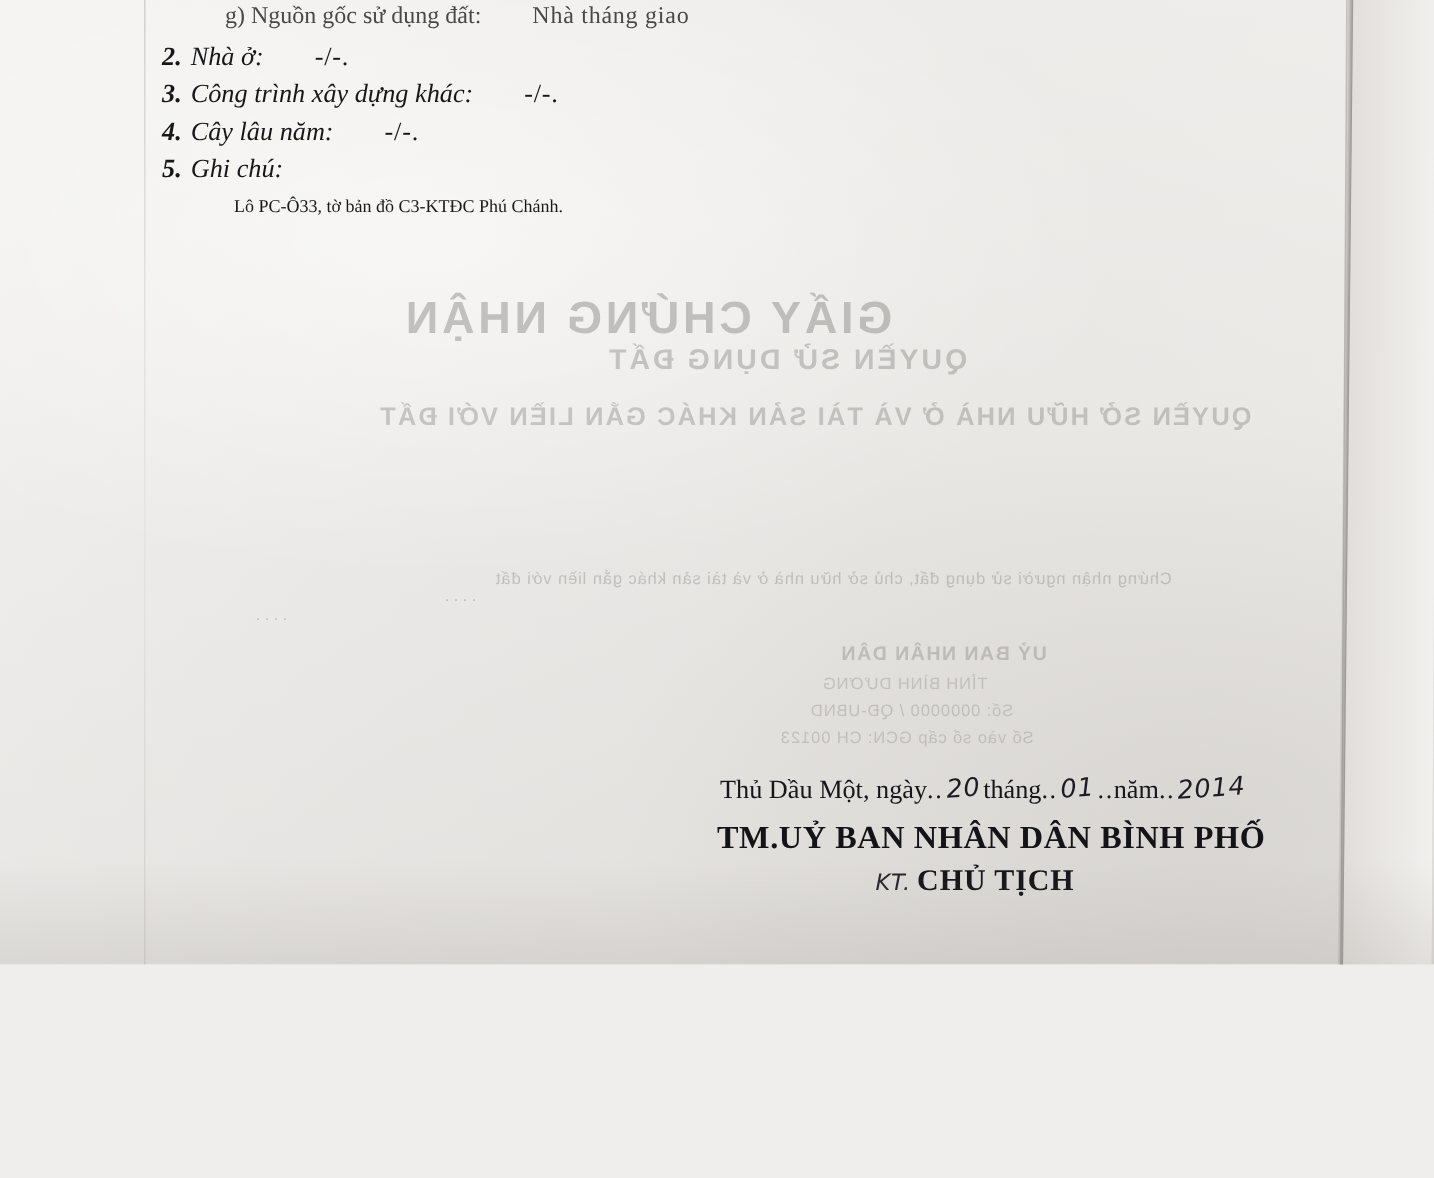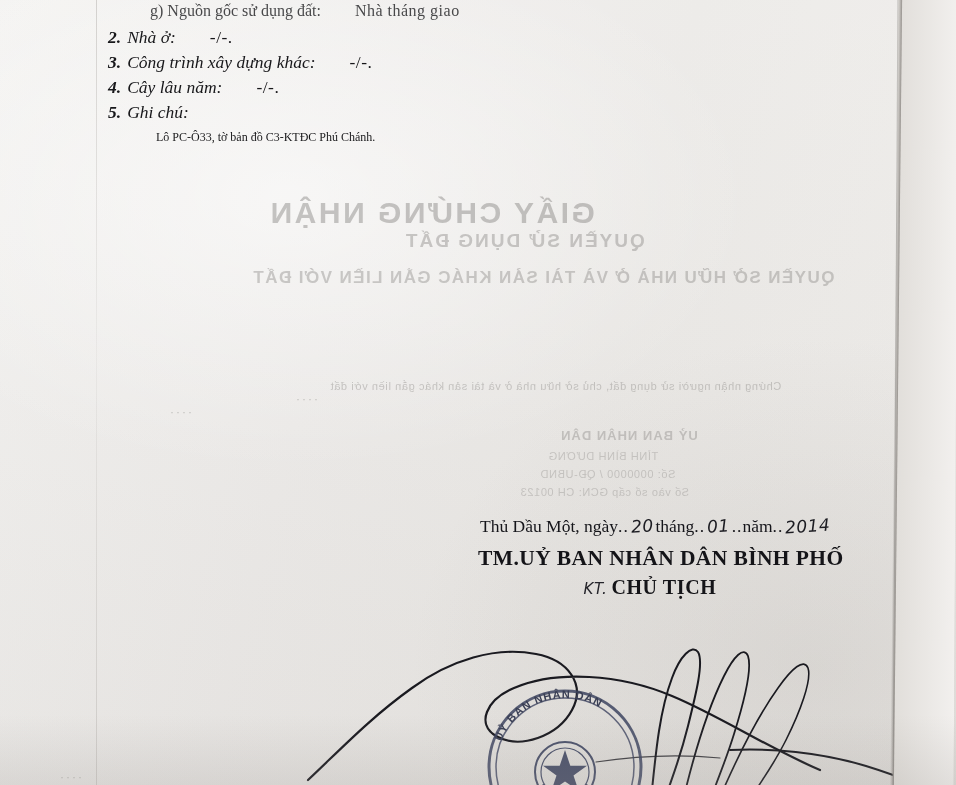--- a/index.html
+++ b/index.html
@@ -10,21 +10,21 @@
     width: 956px;
     height: 785px;
     background: #efeeec;
     font-family: "Liberation Serif", serif;
     overflow: hidden;
   }
 
   #page {
     position: relative;
     width: 956px;
-    height: 785px;
+    height: 643px;
     background: linear-gradient(105deg, #f2f1ef 0%, #eceae8 35%, #e9e7e4 60%, #edebe8 100%);
     overflow: hidden;
   }
 
   
   .paper-shade {
     position: absolute;
     inset: 0;
     background:
       radial-gradient(ellipse 70% 50% at 30% 25%, rgba(255,255,255,0.55), rgba(255,255,255,0) 70%),

